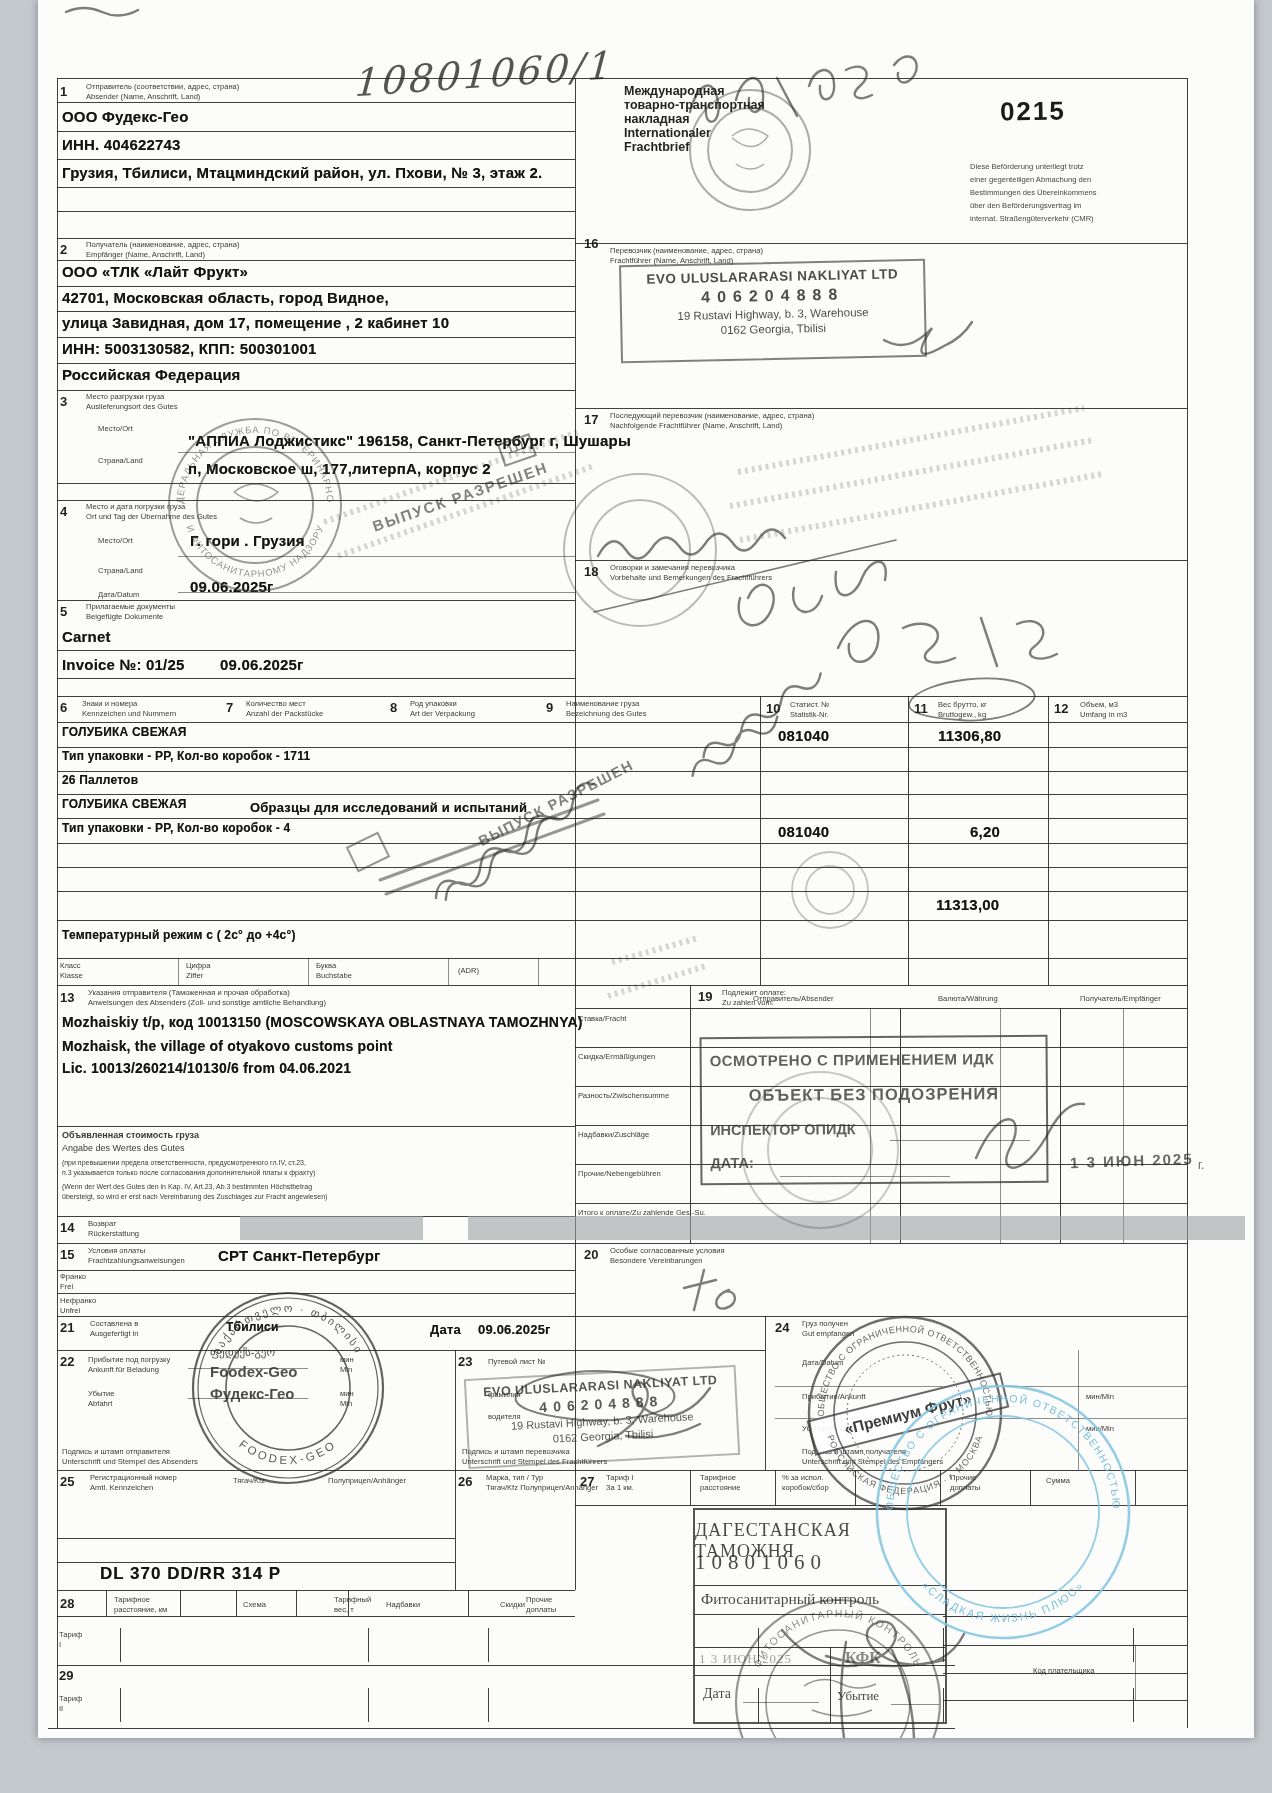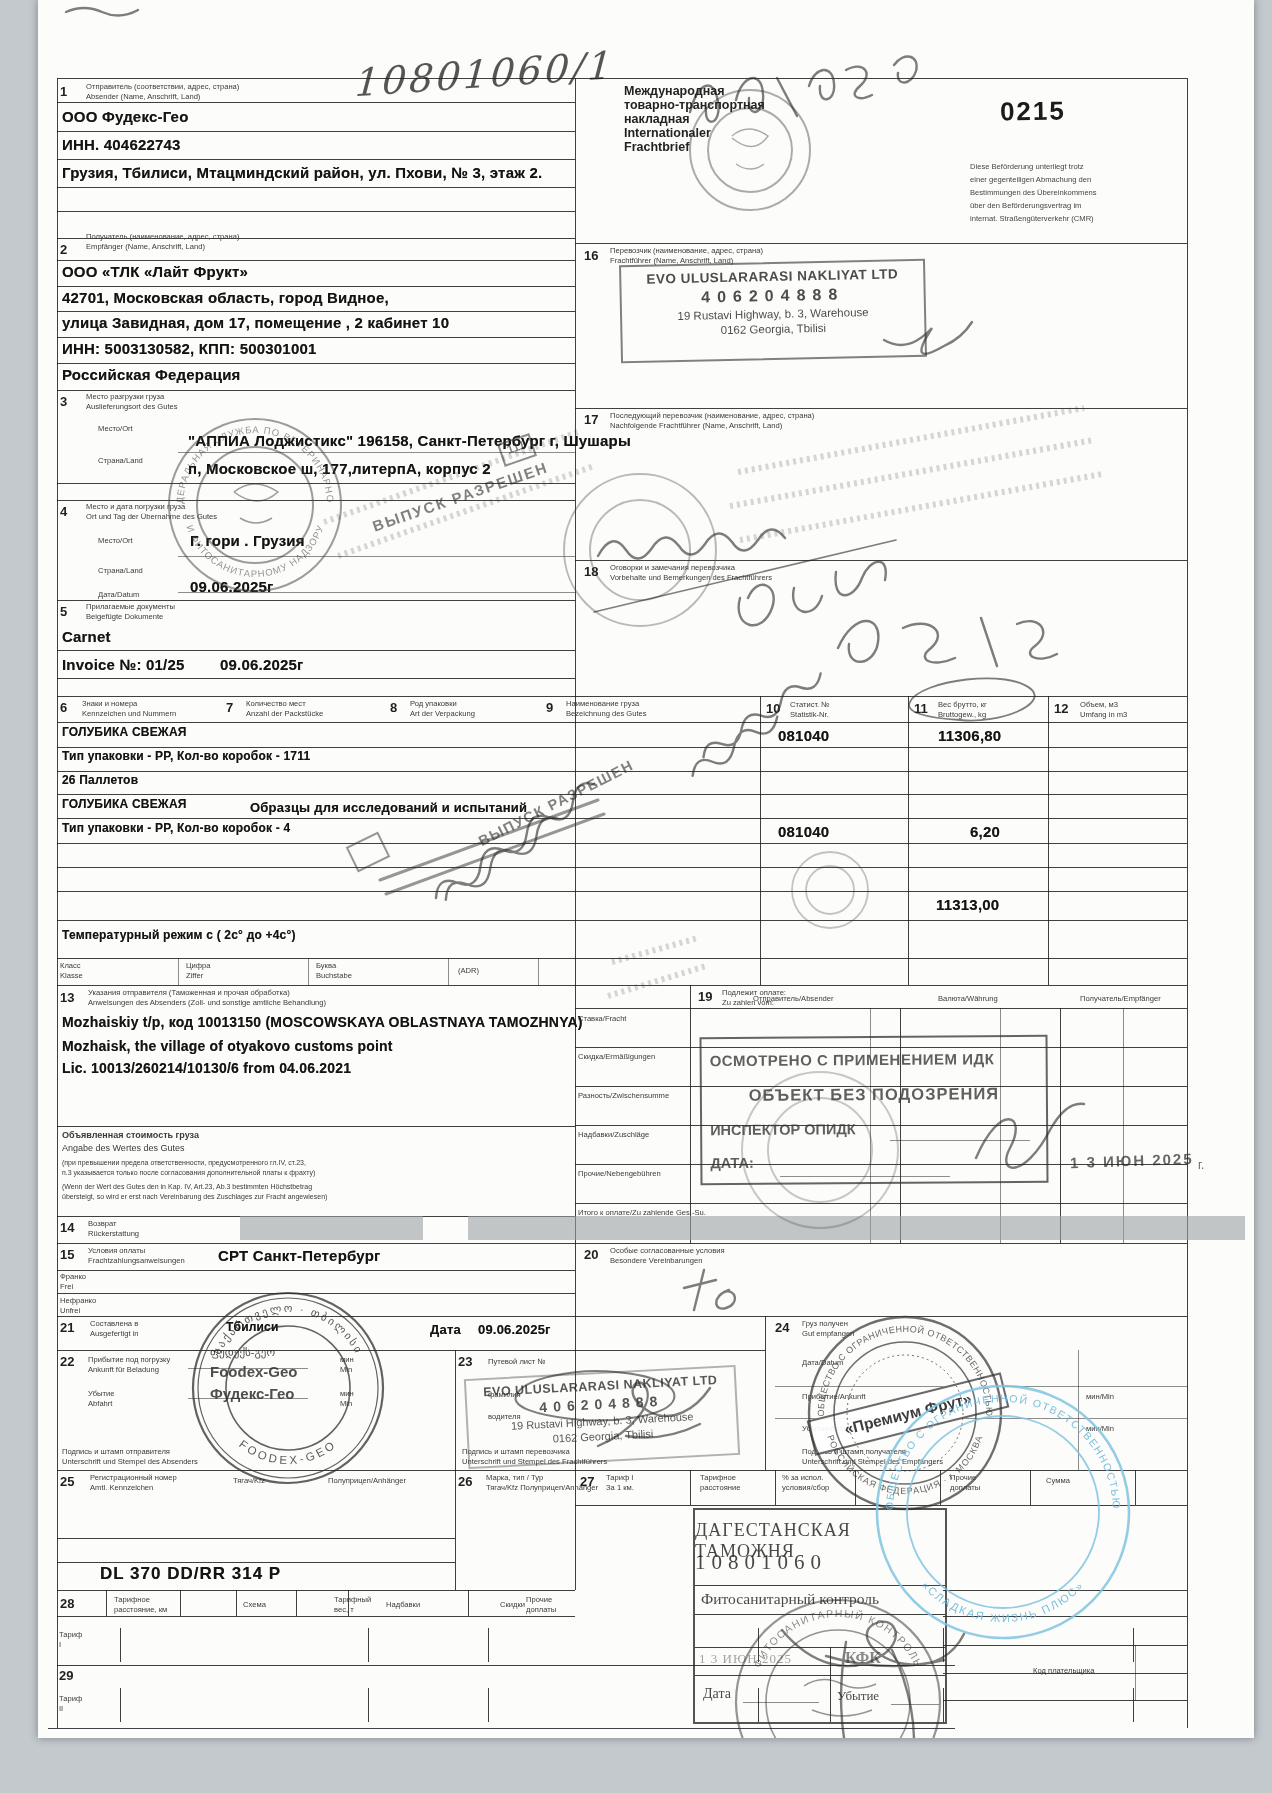--- a/index.html
+++ b/index.html
@@ -163,21 +163,21 @@
   <div class="abs" style="left:962px;top:96px;font-weight:700;font-size:26px;letter-spacing:2px;color:#1b1b1b;transform:rotate(-1deg)">0215</div>
   <div class="hw" style="left:317px;top:52px;font-size:38px;letter-spacing:3px;transform:rotate(-4deg) skewX(-8deg)">10801060/1</div>
 
   <span class="num" style="left:22px;top:84px">1</span>
   <span class="lbl" style="left:48px;top:82px"><span>Отправитель (соответствии, адрес, страна)</span><br><span>Absender (Name, Anschrift, Land)</span></span>
   <span class="val" style="left:24px;top:108px">ООО Фудекс-Гео</span>
   <span class="val" style="left:24px;top:136px">ИНН. 404622743</span>
   <span class="val" style="left:24px;top:164px">Грузия, Тбилиси, Мтацминдский район, ул. Пхови, № 3, этаж 2.</span>
 
   <span class="num" style="left:22px;top:242px">2</span>
-  <span class="lbl" style="left:48px;top:232px"><span>Получатель (наименование, адрес, страна)</span><br><span>Empfänger (Name, Anschrift, Land)</span></span>
+  <span class="lbl" style="left:48px;top:240px"><span>Получатель (наименование, адрес, страна)</span><br><span>Empfänger (Name, Anschrift, Land)</span></span>
   <span class="val" style="left:24px;top:263px">ООО «ТЛК «Лайт Фрукт»</span>
   <span class="val" style="left:24px;top:289px">42701, Московская область, город Видное,</span>
   <span class="val" style="left:24px;top:314px">улица Завидная,  дом 17, помещение , 2 кабинет 10</span>
   <span class="val" style="left:24px;top:340px">ИНН: 5003130582,  КПП: 500301001</span>
   <span class="val" style="left:24px;top:366px">Российская Федерация</span>
 
   <span class="num" style="left:22px;top:394px">3</span>
   <span class="lbl" style="left:48px;top:392px"><span>Место разгрузки груза</span><br><span>Auslieferungsort des Gutes</span></span>
   <span class="lbl" style="left:60px;top:424px">Место/Ort</span>
   <span class="lbl" style="left:60px;top:456px">Страна/Land</span>
@@ -191,21 +191,21 @@
   <span class="lbl" style="left:60px;top:590px">Дата/Datum</span>
   <span class="val" style="left:152px;top:532px">Г. гори . Грузия</span>
   <span class="val" style="left:152px;top:578px">09.06.2025г</span>
 
   <span class="num" style="left:22px;top:604px">5</span>
   <span class="lbl" style="left:48px;top:602px"><span>Прилагаемые документы</span><br><span>Beigefügte Dokumente</span></span>
   <span class="val" style="left:24px;top:628px">Carnet</span>
   <span class="val" style="left:24px;top:656px">Invoice №: 01/25</span>
   <span class="val" style="left:182px;top:656px">09.06.2025г</span>
 
-  <span class="num" style="left:546px;top:248px">16</span>
+  <span class="num" style="left:546px;top:236px">16</span>
   <span class="lbl" style="left:572px;top:246px"><span>Перевозчик (наименование, адрес, страна)</span><br><span>Frachtführer (Name, Anschrift, Land)</span></span>
   <span class="num" style="left:546px;top:412px">17</span>
   <span class="lbl" style="left:572px;top:411px"><span>Последующий перевозчик (наименование, адрес, страна)</span><br><span>Nachfolgende Frachtführer (Name, Anschrift, Land)</span></span>
   <span class="num" style="left:546px;top:564px">18</span>
   <span class="lbl" style="left:572px;top:563px"><span>Оговорки и замечания перевозчика</span><br><span>Vorbehalte und Bemerkungen des Frachtführers</span></span>
 
   <div class="evo" style="left:582px;top:262px;width:302px;height:94px;transform:rotate(-1.2deg);opacity:.85">
     <div class="e1">EVO ULUSLARARASI NAKLIYAT LTD</div>
     <div class="e2">406204888</div>
     <div class="e3">19 Rustavi Highway, b. 3, Warehouse</div>
@@ -319,21 +319,21 @@
   <span class="num" style="left:22px;top:1474px">25</span>
   <span class="lbl" style="left:52px;top:1473px"><span>Регистрационный номер</span><br><span>Amtl. Kennzeichen</span></span>
   <span class="lbl" style="left:195px;top:1476px">Тягач/Kfz</span>
   <span class="lbl" style="left:290px;top:1476px">Полуприцеп/Anhänger</span>
   <span class="val" style="left:62px;top:1564px;font-size:17px;letter-spacing:1px">DL 370 DD/RR 314 P</span>
   <span class="num" style="left:420px;top:1474px">26</span>
   <span class="lbl" style="left:448px;top:1473px"><span>Марка, тип / Typ</span><br><span>Тягач/Kfz   Полуприцеп/Anhänger</span></span>
   <span class="num" style="left:542px;top:1474px">27</span>
   <span class="lbl" style="left:568px;top:1473px"><span>Тариф I</span><br><span>За 1 км.</span></span>
   <span class="lbl" style="left:662px;top:1473px"><span>Тарифное</span><br><span>расстояние</span></span>
-  <span class="lbl" style="left:744px;top:1473px"><span>% за испол.</span><br><span>условия/сбор</span></span>
+  <span class="lbl" style="left:744px;top:1473px"><span>% за испол.</span><br><span>коробок/сбор</span></span>
   <span class="lbl" style="left:912px;top:1473px"><span>Прочие</span><br><span>доплаты</span></span>
   <span class="lbl" style="left:1008px;top:1476px">Сумма</span>
 
   <span class="num" style="left:22px;top:1596px">28</span>
   <span class="lbl" style="left:76px;top:1595px"><span>Тарифное</span><br><span>расстояние, км</span></span>
   <span class="lbl" style="left:205px;top:1600px">Схема</span>
   <span class="lbl" style="left:296px;top:1595px"><span>Тарифный</span><br><span>вес, т</span></span>
   <span class="lbl" style="left:348px;top:1600px">Надбавки</span>
   <span class="lbl" style="left:462px;top:1600px">Скидки</span>
   <span class="lbl" style="left:470px;top:1595px;left:488px"><span>Прочие</span><br><span>доплаты</span></span>

